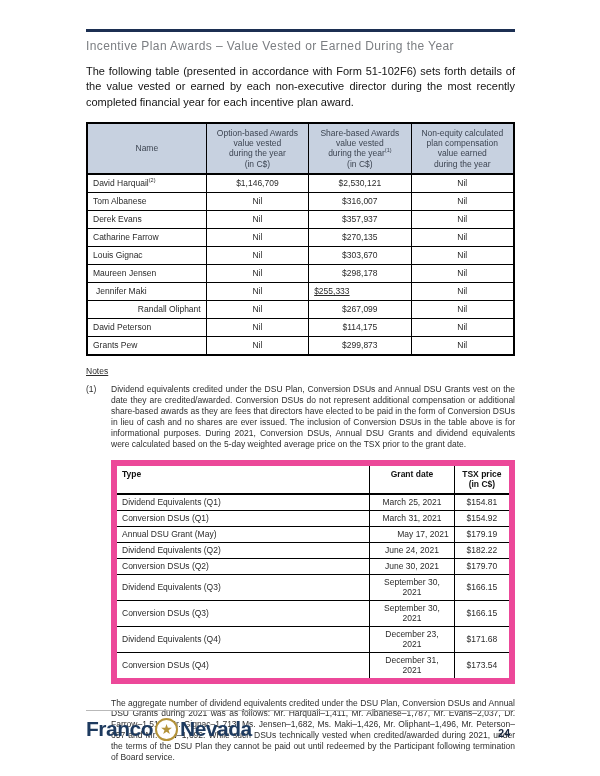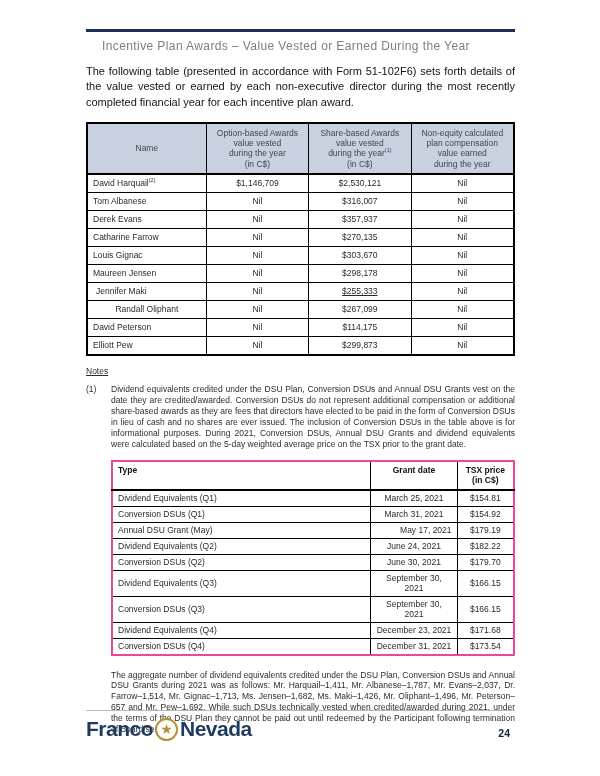--- a/index.html
+++ b/index.html
@@ -3,21 +3,21 @@
 <meta charset="utf-8">
 <style>
   html,body{margin:0;padding:0;background:#fff;}
   .page{
     position:relative;width:600px;height:776px;background:#fff;overflow:hidden;
     font-family:"Liberation Sans","DejaVu Sans",sans-serif;color:#1a1a1a;box-sizing:border-box;
   }
   .content{position:absolute;left:86px;top:29px;width:429px;}
   .title-rule{height:3px;background:var(--navy,#1c2f52);}
   .page-title{
-    margin:7px 0 11px 16px;font-size:12px;font-weight:normal;color:var(--title_gray,#7b7e82);
+    margin:7px 0 11px 0;font-size:12px;font-weight:normal;color:var(--title_gray,#7b7e82);
     letter-spacing:0.4px;white-space:nowrap;
   }
   .intro{margin:0 0 12px 0;font-size:11px;line-height:15.3px;text-align:justify;color:#141414;}
 
   table{border-collapse:collapse;}
   sup{font-size:5.5px;vertical-align:super;line-height:0;}
 
   .awards-table{width:100%;border:2px solid #000;font-size:8.5px;table-layout:fixed;}
   .awards-table th{
     background:var(--table_header_bg,#c7d1e0);border:1px solid #000;border-bottom:2px solid #000;
@@ -25,21 +25,21 @@
   }
   .awards-table td{
     border:1px solid #000;padding:4px 5px;color:#2a2a2a;line-height:9px;height:9px;
   }
 
   .notes-label{margin:10px 0 8px 0;font-size:8.5px;color:#2b2b2b;text-decoration:underline;}
   .note-item{display:flex;font-size:8.5px;line-height:10.9px;color:#2e2e2e;}
   .note-marker{flex:0 0 25px;}
   .note-text{flex:1;text-align:justify;}
 
-  .price-table{margin:10px 0 0 25px;width:404px;border:2px solid #ec4899;font-size:8.5px;table-layout:fixed;}
+  .price-table{margin:10px 0 0 25px;width:404px;border:6px solid #ec4899;font-size:8.5px;table-layout:fixed;}
   .price-table th{
     border:1px solid #000;border-bottom:2px solid #000;background:#fff;font-weight:bold;color:#111;
     padding:3px 5px;line-height:10.5px;vertical-align:top;
   }
   .price-table td{border:1px solid #000;padding:2.5px 5px;color:#2a2a2a;line-height:10px;}
 
   .aggregate{margin:14px 0 0 25px;font-size:8.5px;line-height:10.9px;text-align:justify;color:#2e2e2e;}
 
   .footer-rule{position:absolute;left:86px;width:429px;top:710px;height:1px;background:#b9b9b9;}
   .logo{position:absolute;left:86px;top:717px;display:flex;align-items:center;gap:2px;}
@@ -104,37 +104,37 @@
           </tr>
           <tr>
             <td style="text-align: left;">Maureen Jensen</td>
             <td style="text-align: center;">Nil</td>
             <td style="text-align: center;">$298,178</td>
             <td style="text-align: center;">Nil</td>
           </tr>
           <tr>
             <td style="text-align: left; padding-left: 8px;">Jennifer Maki</td>
             <td style="text-align: center;">Nil</td>
-            <td style="text-align: center; text-decoration: underline;">$255,333</td>
-            <td style="text-align: center;">Nil</td>
-          </tr>
-          <tr>
-            <td style="text-align: center; margin-top: 42px;">Randall Oliphant</td>
+            <td style=" text-decoration: underline;">$255,333</td>
+            <td style="text-align: center;">Nil</td>
+          </tr>
+          <tr>
+            <td style="text-align: right; margin-top: 42px;">Randall Oliphant</td>
             <td style="text-align: center;">Nil</td>
             <td style="text-align: center;">$267,099</td>
             <td style="text-align: center;">Nil</td>
           </tr>
           <tr>
             <td style="text-align: left;">David Peterson</td>
             <td style="text-align: center;">Nil</td>
             <td style="text-align: center;">$114,175</td>
             <td style="text-align: center;">Nil</td>
           </tr>
           <tr>
-            <td style="text-align: left;">Elliott Pew</td>
+            <td style="text-align: left;">Grants Pew</td>
             <td style="text-align: center;">Nil</td>
             <td style="text-align: center; margin-top: 40px;">$299,873</td>
             <td style="text-align: center;">Nil</td>
           </tr>
         </tbody>
     </table>
 
     <div class="notes-label">Notes</div>
 
     <div class="note-item">

